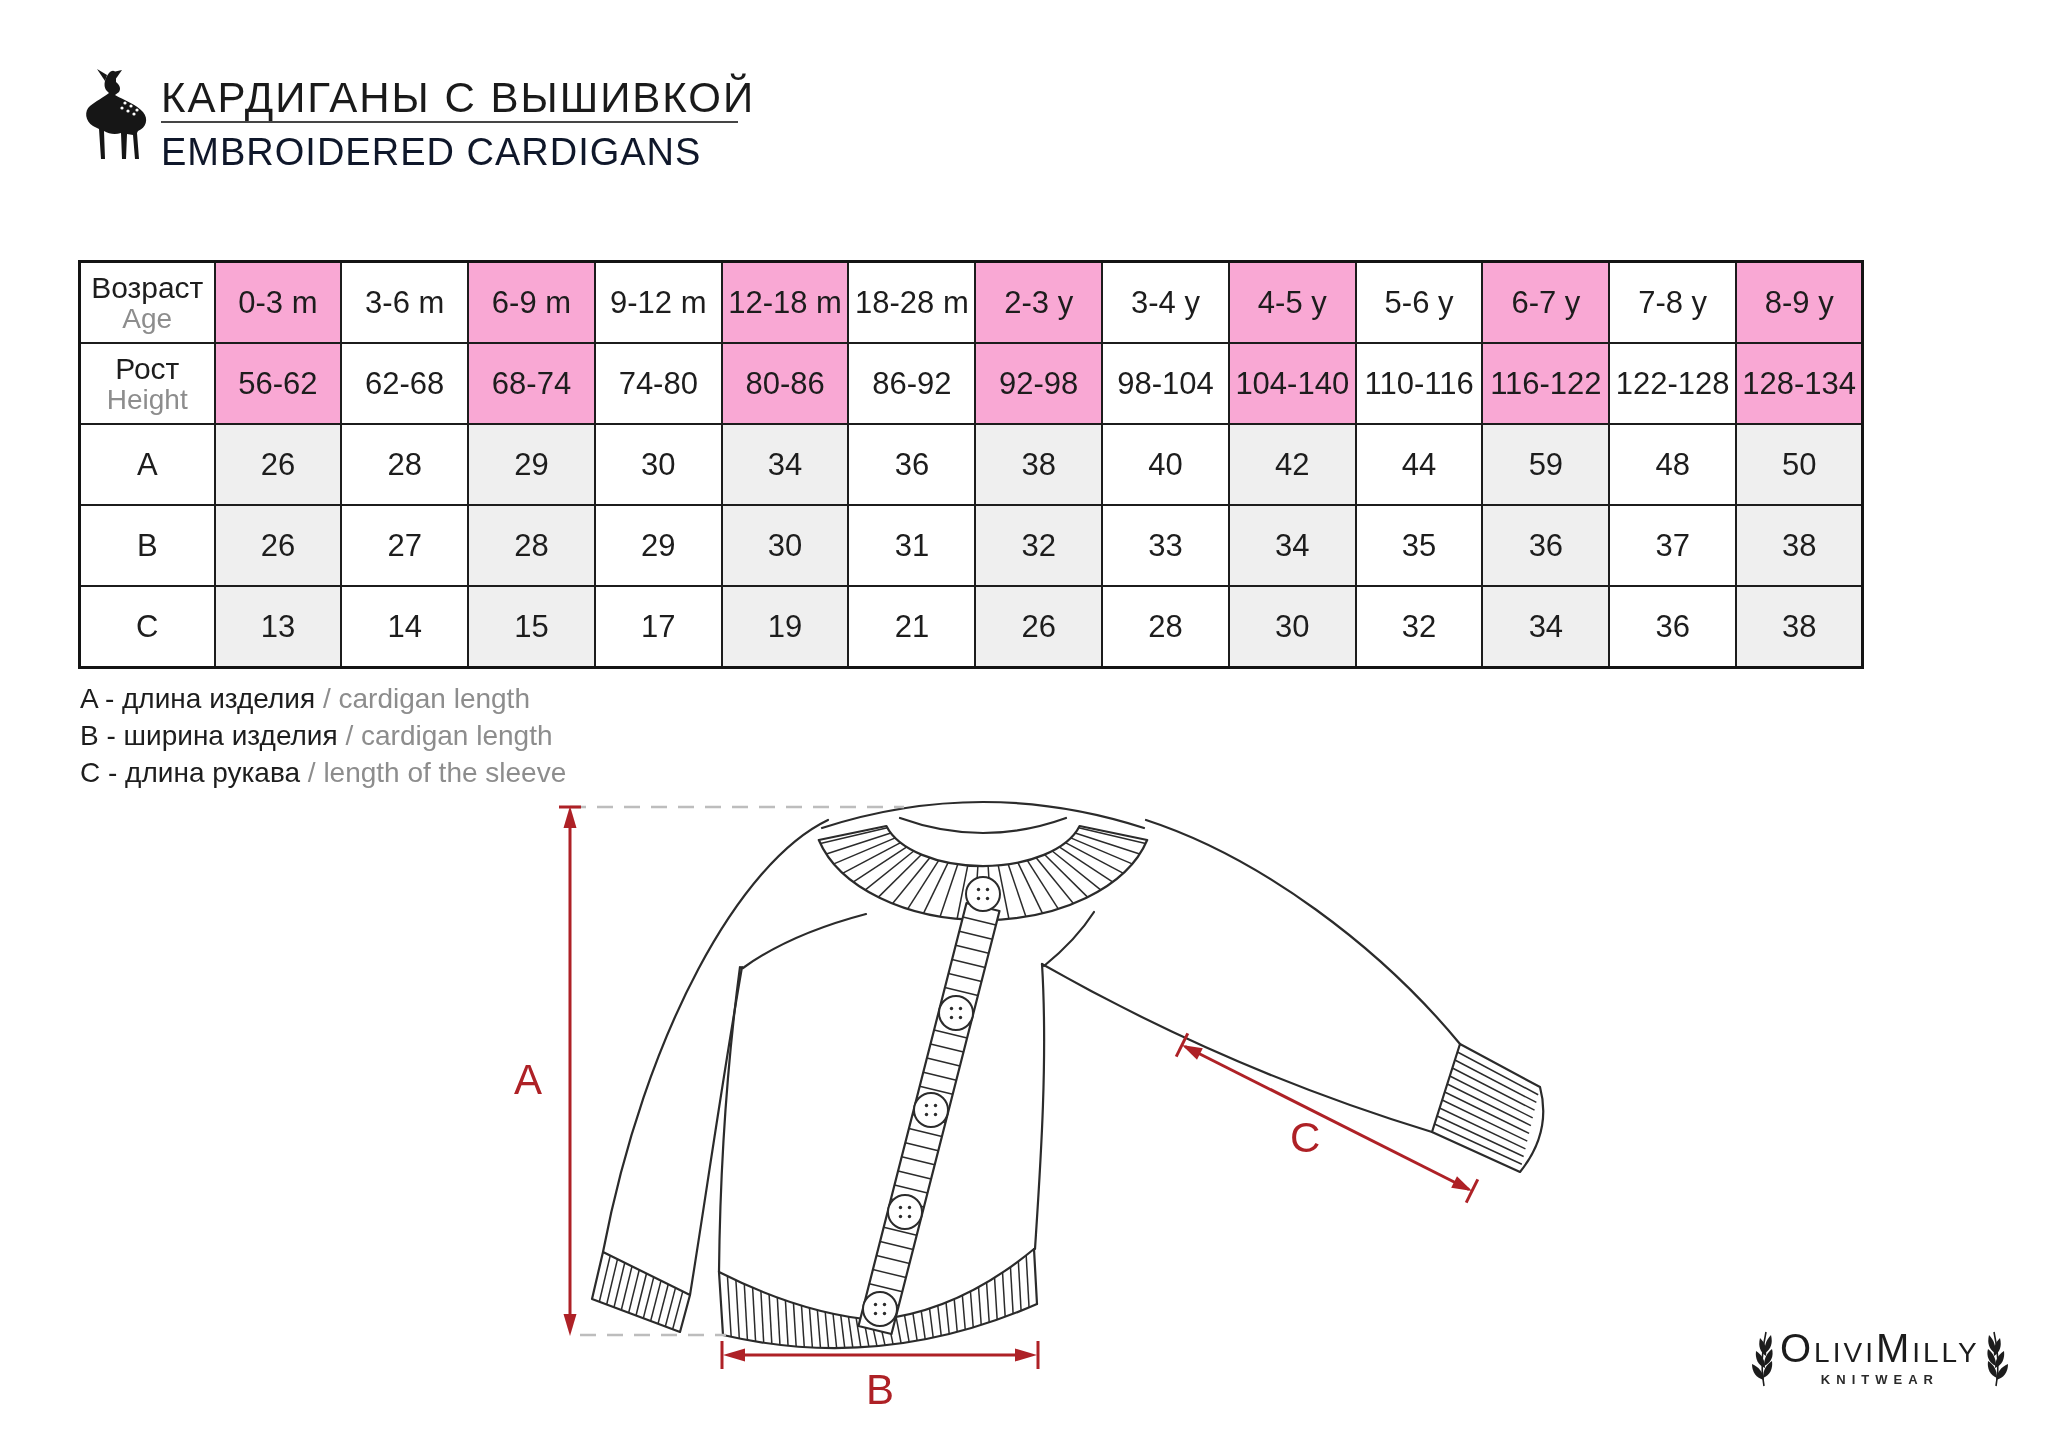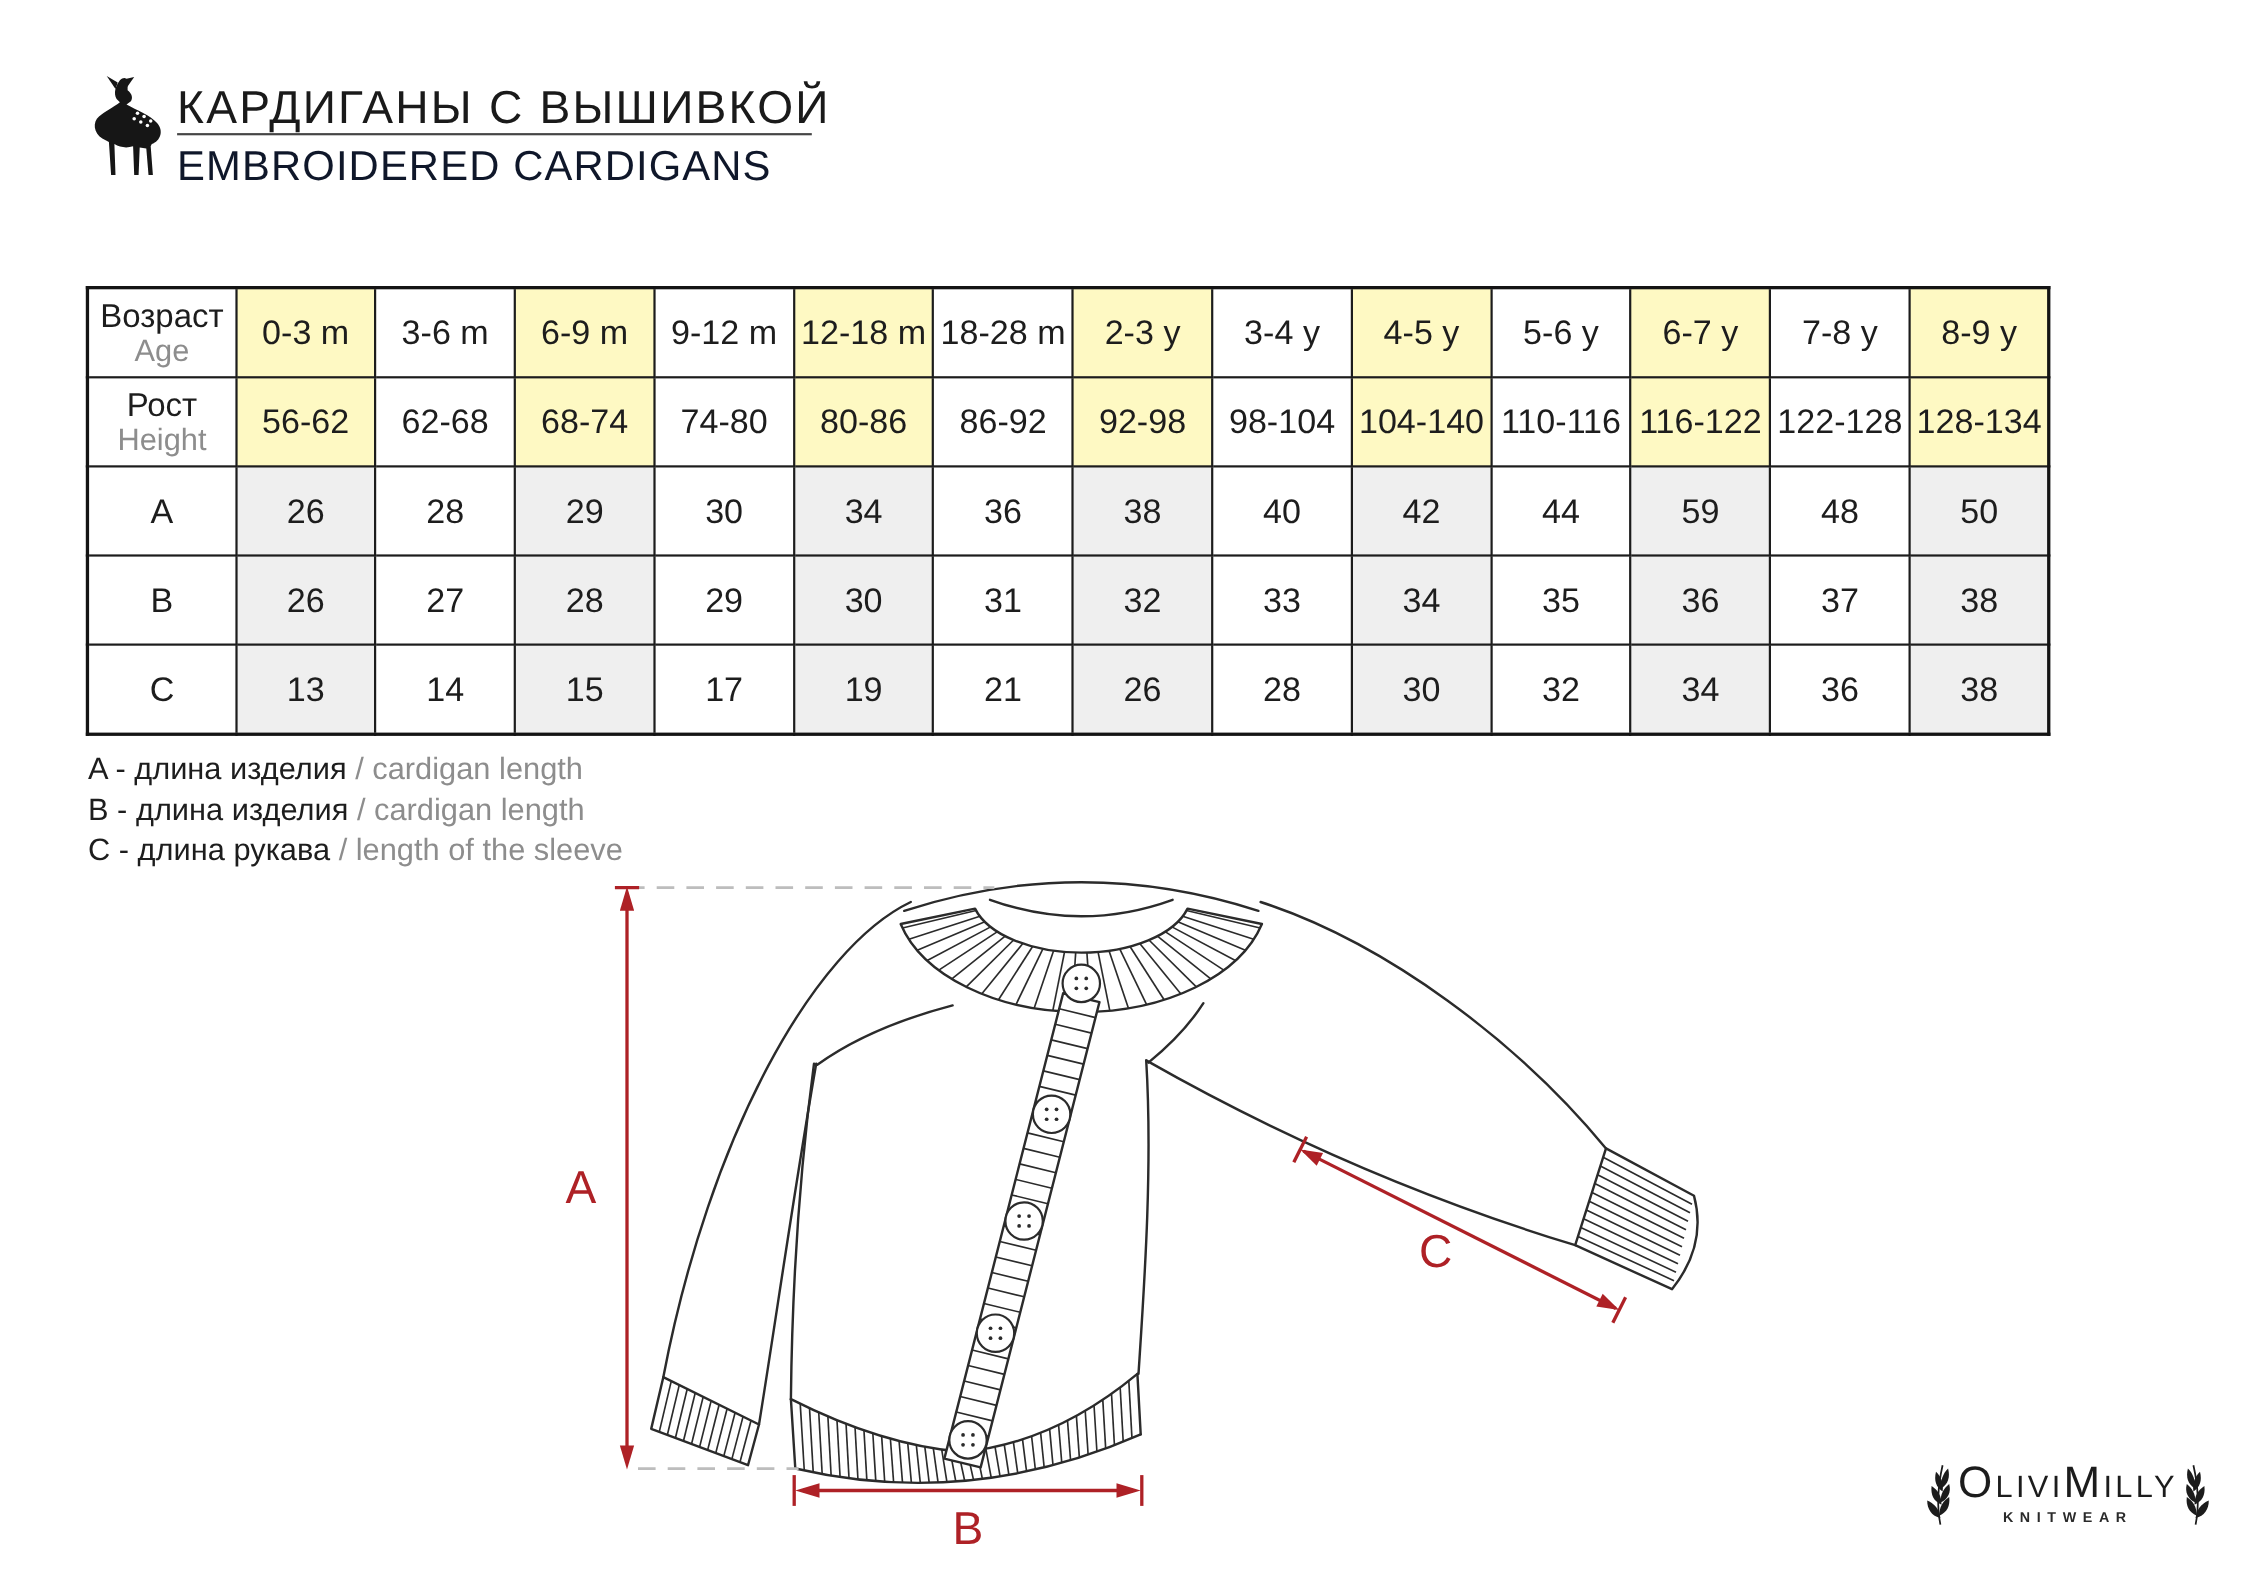--- a/index.html
+++ b/index.html
@@ -14,21 +14,21 @@
   #subtitle{position:absolute;left:161px;top:131px;font-size:38px;letter-spacing:1px;color:#0f172a;white-space:nowrap;}
   
   #size-table{
     position:absolute;left:78px;top:260px;border-collapse:collapse;table-layout:fixed;
     border:3px solid #141414;
   }
   #size-table td{
     border:2px solid #1c1c1c;height:79px;text-align:center;vertical-align:middle;
     font-size:31px;padding:0;background:#ffffff;
   }
-  #size-table td.shade-h{background:#fef9c3;}
+  #size-table td.shade-h{background:#f9a8d4;}
   #size-table td.shade-d{background:#efefef;}
   #size-table .lbl-ru{font-size:30px;color:#1d1d1d;line-height:1.1;}
   #size-table .lbl-en{font-size:28px;color:#8d8d8d;line-height:1.1;}
   
   #legend{position:absolute;left:80px;top:680px;font-size:28px;line-height:37px;}
   #legend .en{color:#8d8d8d;}
   
   #cardigan-svg{position:absolute;left:430px;top:782px;}
   #cardigan-svg .garment{fill:none;stroke:#2b2b2b;stroke-width:2.2;stroke-linejoin:round;stroke-linecap:round;}
   #cardigan-svg .gfill{fill:#ffffff;stroke:#2b2b2b;stroke-width:2.2;stroke-linejoin:round;}
@@ -164,21 +164,21 @@
         <td>32</td>
         <td class="shade-d">34</td>
         <td>36</td>
         <td class="shade-d">38</td>
       </tr>
     </tbody>
 </table>
 
 <div id="legend">
     <div><span>A - длина изделия </span><span class="en">/ cardigan length</span></div>
-    <div><span>B - длина изделия </span><span class="en">/ cardigan length</span></div>
+    <div><span>B - ширина изделия </span><span class="en">/ cardigan length</span></div>
     <div><span>C - длина рукава </span><span class="en">/ length of the sleeve</span></div>
   </div>
 
 <svg id="cardigan-svg" width="1170" height="650" viewBox="0 0 1170 650" aria-hidden="true">
 
   <path class="garment" d="M 392 46 Q 553 -6 714 46"></path>
   <path class="garment" d="M 470 36 Q 553 66 636 36"></path>
 
   <path class="gfill" d="M 388.8 58 L 456.4 44 A 100 54 0 0 0 649.6 44 L 717.2 58 A 170 108 0 0 1 388.8 58 Z"></path>
   <g id="hatch-neck" class="hatch">

